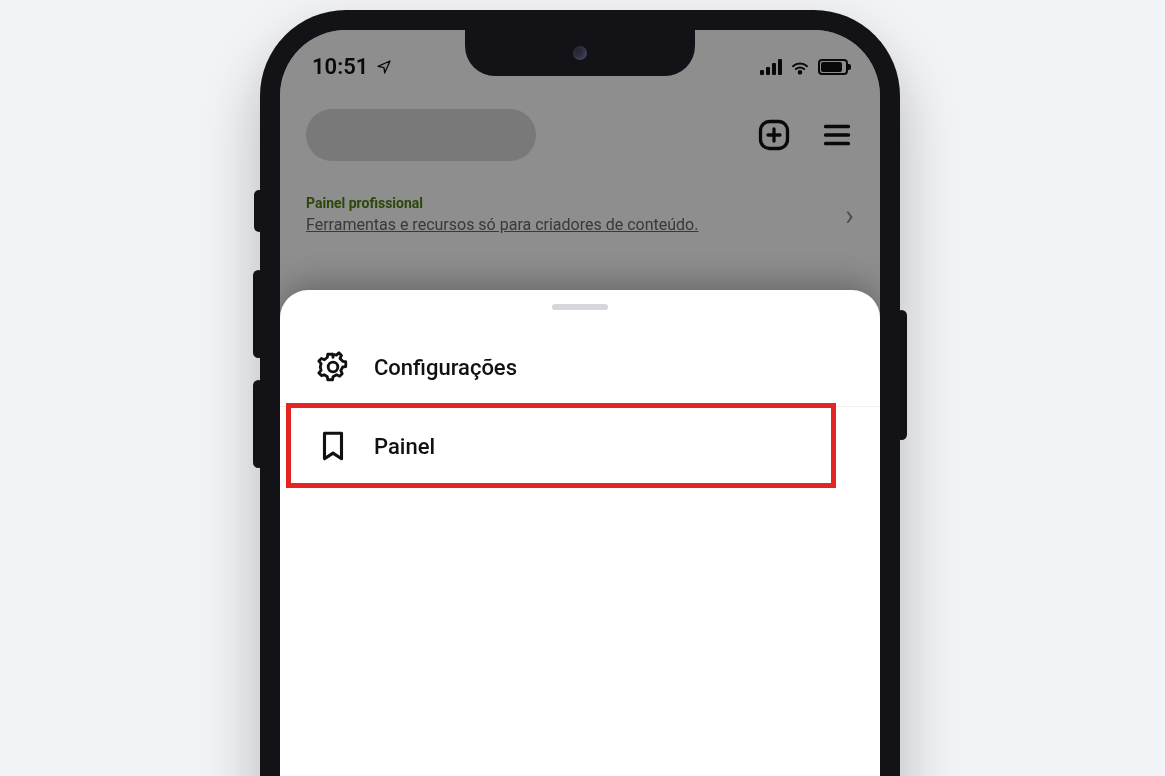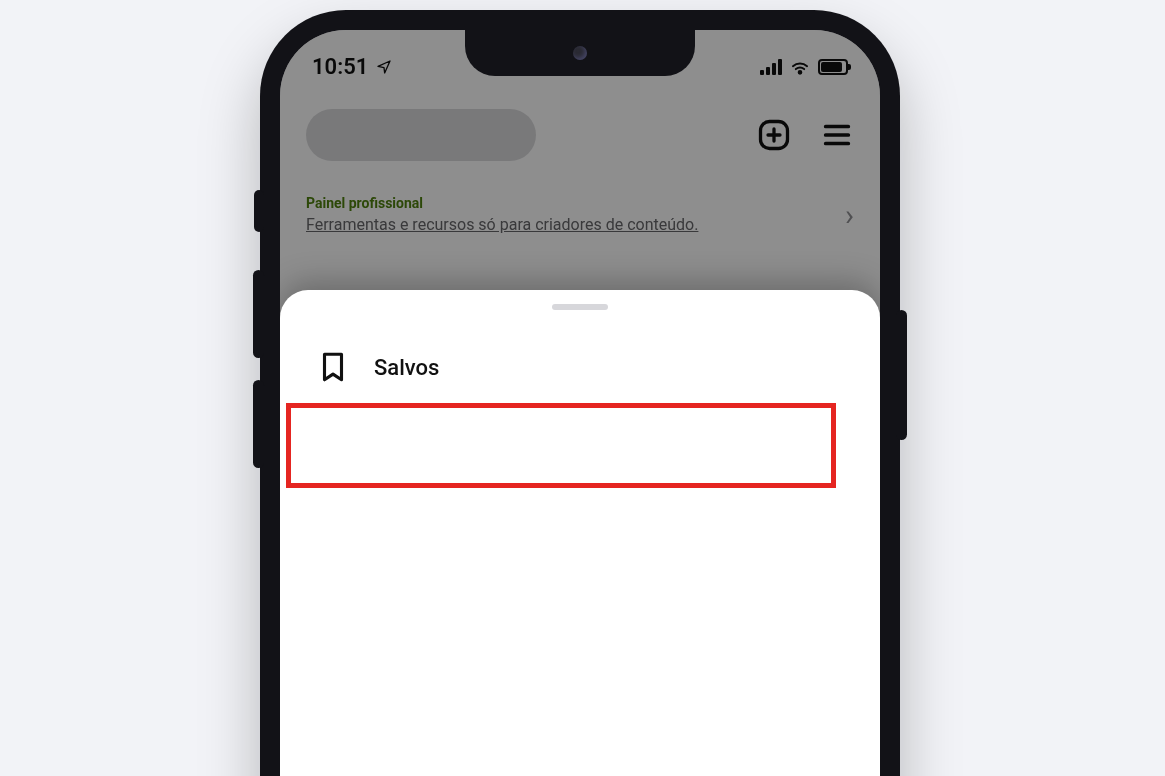--- a/index.html
+++ b/index.html
@@ -186,28 +186,35 @@
         <div class="panel-sub">Ferramentas e recursos só para criadores de conteúdo.</div>
       </div>
       <span class="chevron">›</span>
     </div>
 
     <div class="dim-overlay"></div>
 
     <div class="sheet">
       <div class="grabber"></div>
 
+      <div class="menu-item">
+        <svg class="icon-svg" viewBox="0 0 24 24">
+          <path d="M12 3 14.4 3.6 16.2 2 18 3.8 16.9 6 18.9 8 21 8.3 21 11.7 18.9 12 17.5 14.5 18.5 16.7 16.7 18.5 14.5 17.5 12 18.9 11.7 21 8.3 21 8 18.9 6 17.5 3.8 18 2 16.2 3.6 14.4 3 12 3.6 9.6 2 7.8 3.8 6 6 6.9 8 5.1 8.3 3 11.7 3 12 5.1z" fill="none" stroke="#111" stroke-width="2" stroke-linejoin="round"></path>
+          <circle cx="12" cy="12" r="3.4" fill="none" stroke="#111" stroke-width="2"></circle>
+        </svg>
+        <span>Configurações</span>
+      </div>
 
 
 
 
 
       <div class="menu-item" style="border-bottom:none">
         <svg class="icon-svg" viewBox="0 0 24 24">
           <path d="M6 3h12v18l-6-4-6 4z" fill="none" stroke="#111" stroke-width="2.2" stroke-linejoin="round"></path>
         </svg>
-        <span>Salvos</span>
+        <span>Painel</span>
       </div>
 
       <div class="highlight-box" id="highlight" style="left: 6px; top: 113px; width: 550px; height: 85px;"></div>
     </div>
   </div>
 </div>
 
 </body></html>

